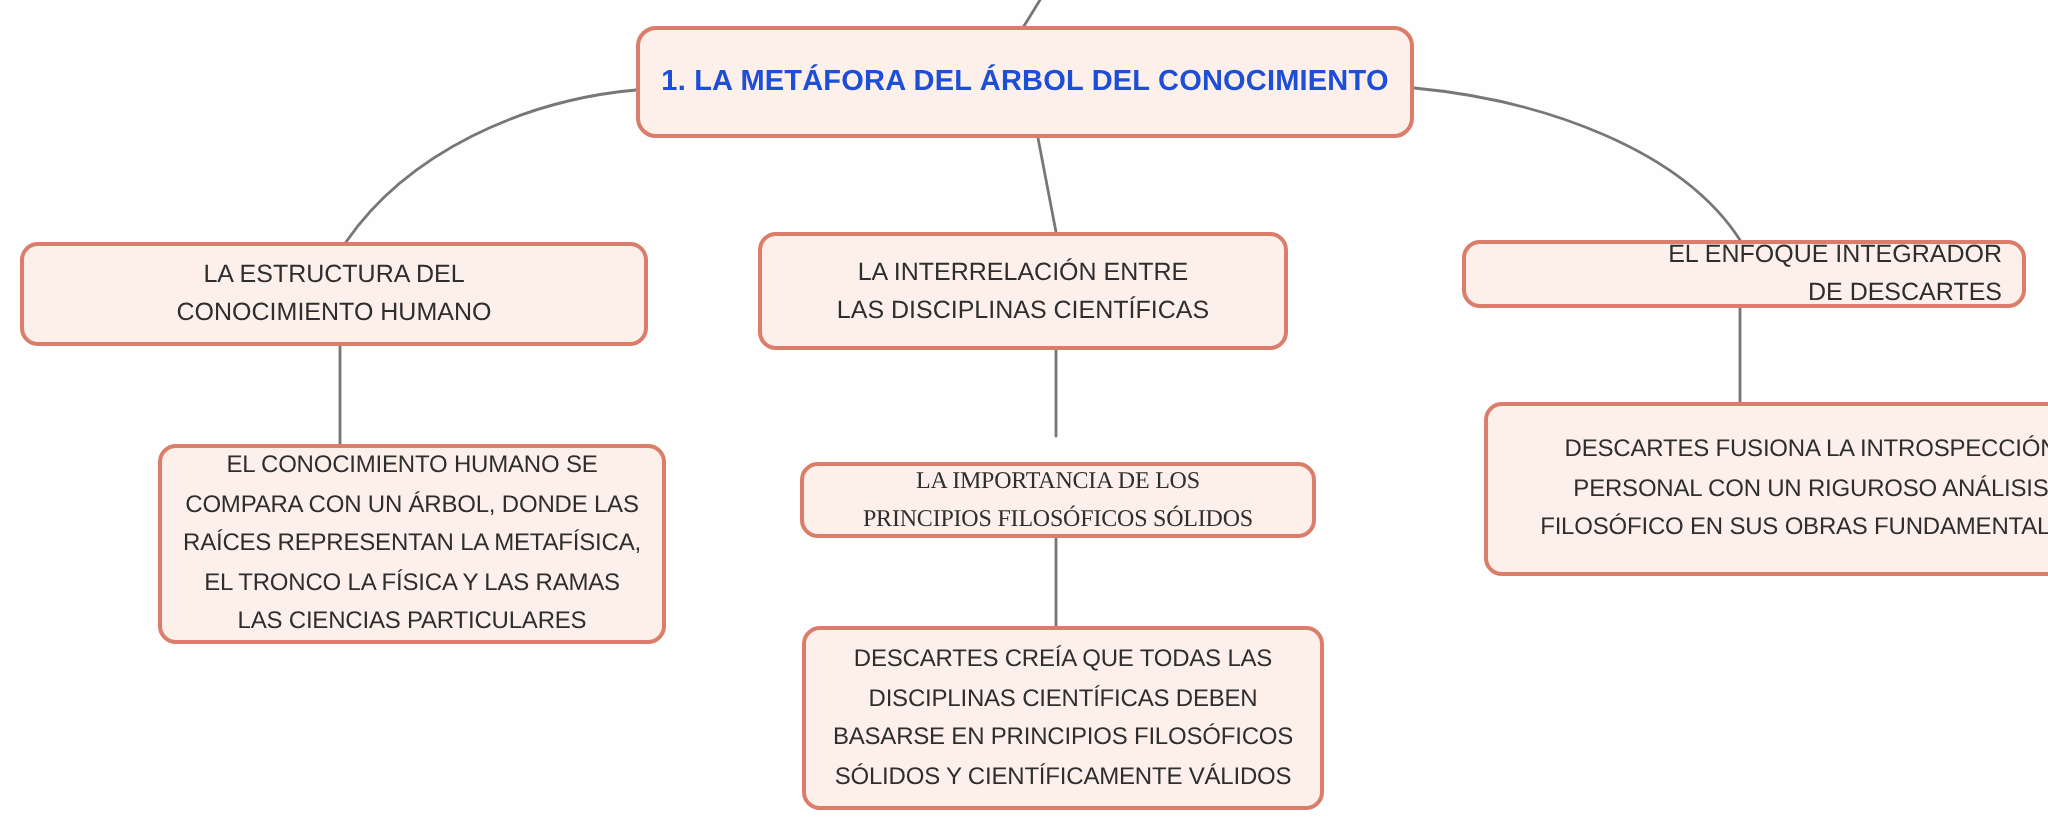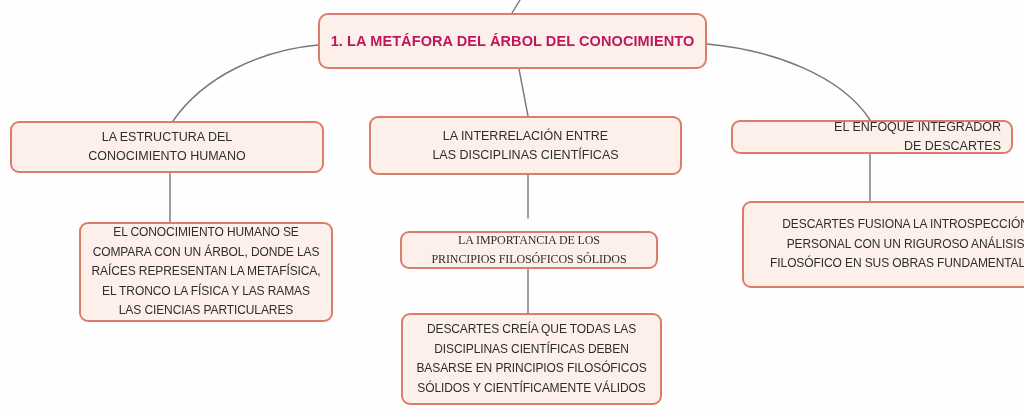--- a/index.html
+++ b/index.html
@@ -44,31 +44,31 @@
   }
   .node .label {
     width: 100%;
     text-wrap: balance;
   }
   .node-root {
     left: 318px; top: 13px; width: 389px; height: 56px;
     font-weight: bold;
     font-size: 14.5px;
     letter-spacing: 0.1px;
-    color: #be185d;
+    color: #1d4ed8;
     border-radius: 10px;
     padding: 0 10px;
   }
   .node-branch {
     font-size: 12.5px;
     line-height: 19px;
     padding: 0 10px;
   }
   .node-branch-left  { left: 10px;  top: 121px; width: 314px; height: 52px; justify-content: flex-end; }
-  .node-branch-mid   { left: 369px; top: 116px; width: 313px; height: 59px; }
+  .node-branch-mid   { left: 379px; top: 116px; width: 265px; height: 59px; }
   .node-branch-right { left: 731px; top: 120px; width: 282px; height: 34px; text-align: right; }
   .node-child {
     font-size: 12px;
     line-height: 19.5px;
     letter-spacing: -0.1px;
     padding: 0 8px;
   }
   .node-child-left      { left: 43px;  top: 222px; width: 254px; height: 100px; margin-left: 36px; }
   .node-child-mid-1     { left: 400px; top: 231px; width: 258px; height: 38px; font-family: Liberation Serif, serif; }
   .node-child-mid-2     { left: 401px; top: 313px; width: 261px; height: 92px; }

